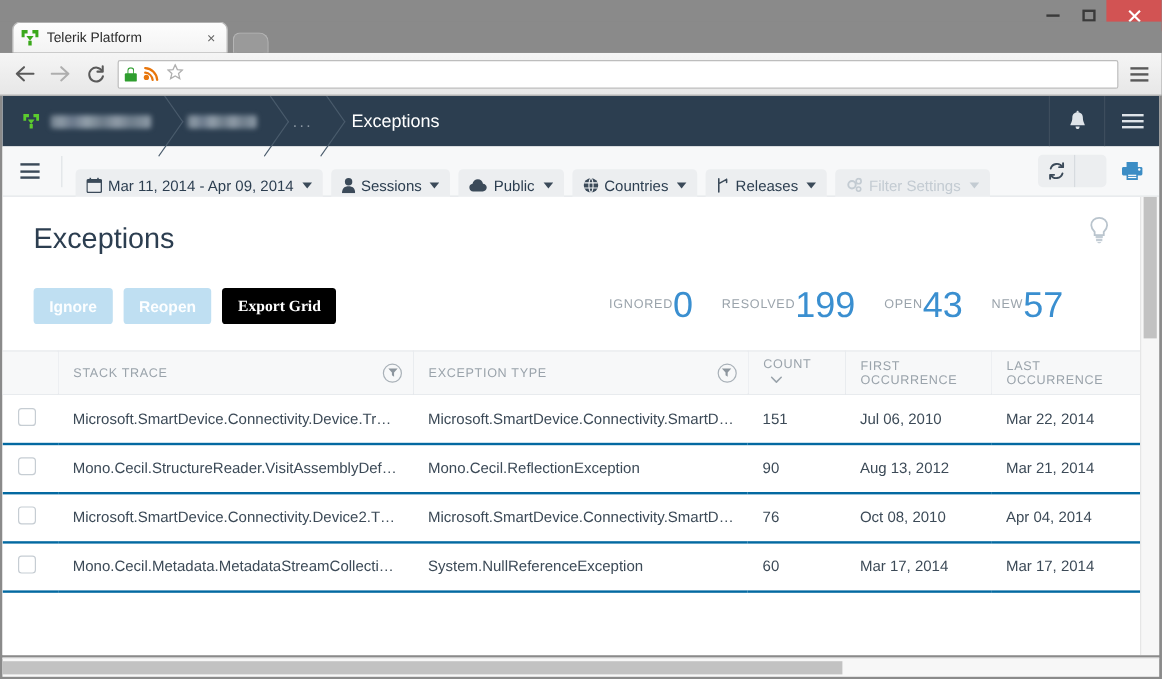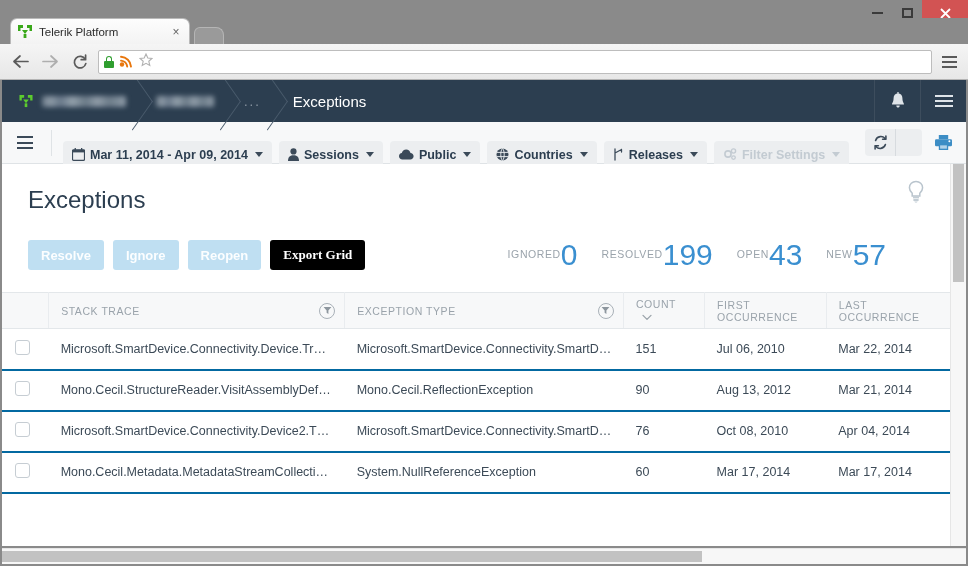--- a/index.html
+++ b/index.html
@@ -134,21 +134,21 @@
     height: 42px; flex: none; background: #f7f8f9;
     border-bottom: 1px solid #dfe3e6;
     display: flex; align-items: center; padding: 0 10px; gap: 7px;
   }
   .hamb { width: 26px; height: 26px; display: flex; flex-direction: column; justify-content: center; gap: 3.5px; align-items: center; margin-right: 6px; }
   .hamb i { width: 16px; height: 2px; background: #3b4a59; display: block; }
   .tbsep { width: 1px; height: 26px; background: #dfe3e6; margin-right: 4px; }
   .pill {
     height: 27px; background: #eceef0; border-radius: 4px;
     display: flex; align-items: center; padding: 0 9px; gap: 5px;
-    font-size: 12.5px; color: #2c3e50; font-weight: bold; white-space: nowrap; margin-top: 24px;
+    font-size: 12.5px; color: #2c3e50; font-weight: normal; white-space: nowrap; margin-top: 24px;
   }
   .pill .ico { display: flex; align-items: center; color: #3b4a59; }
   .pill .caret { width:0;height:0;border-left:4px solid transparent;border-right:4px solid transparent;border-top:5px solid #3b4a59; margin-left:2px; }
   .pill.disabled { color: #c3cbd2; }
   .pill.disabled .ico { color: #c3cbd2; }
   .pill.disabled .caret { border-top-color: #c3cbd2; }
   .tbright { margin-left: auto; display: flex; align-items: center; gap: 8px; }
   .refreshgrp { display: flex; height: 27px; background: #eceef0; border-radius: 4px; overflow: hidden; }
   .refreshgrp .rbtn { width: 30px; display: flex; align-items: center; justify-content: center; color: #3b4a59; }
   .refreshgrp .rdiv { width: 1px; background: #d7dbdf; }
@@ -458,21 +458,20 @@
               <path d="M12 3.5 C8.2 3.5 5.4 6.2 5.4 9.7 C5.4 12.2 6.9 13.8 8.2 15.3 L8.2 18 L15.8 18 L15.8 15.3 C17.1 13.8 18.6 12.2 18.6 9.7 C18.6 6.2 15.8 3.5 12 3.5 Z" fill="none" stroke="#b9c4cd" stroke-width="1.5"></path>
               <rect x="9" y="18.4" width="6" height="2" fill="#c3cdd5"></rect>
               <rect x="9.4" y="21" width="5.2" height="2" fill="#c3cdd5"></rect>
               <path d="M10.3 23.6 C10.8 25 13.2 25 13.7 23.6 Z" fill="#c3cdd5"></path>
             </svg>
           </div>
         </div>
 
         <div class="midrow">
           <div class="actions">
-            <button class="btn muted">Resolve</button>
             <button class="btn muted">Ignore</button>
             <button class="btn muted">Reopen</button>
             <button class="btn primary">Export Grid</button>
           </div>
 
           <div class="stats">
             <div class="stat">
               <div class="lbl">IGNORED</div>
               <div class="val">0</div>
             </div>

